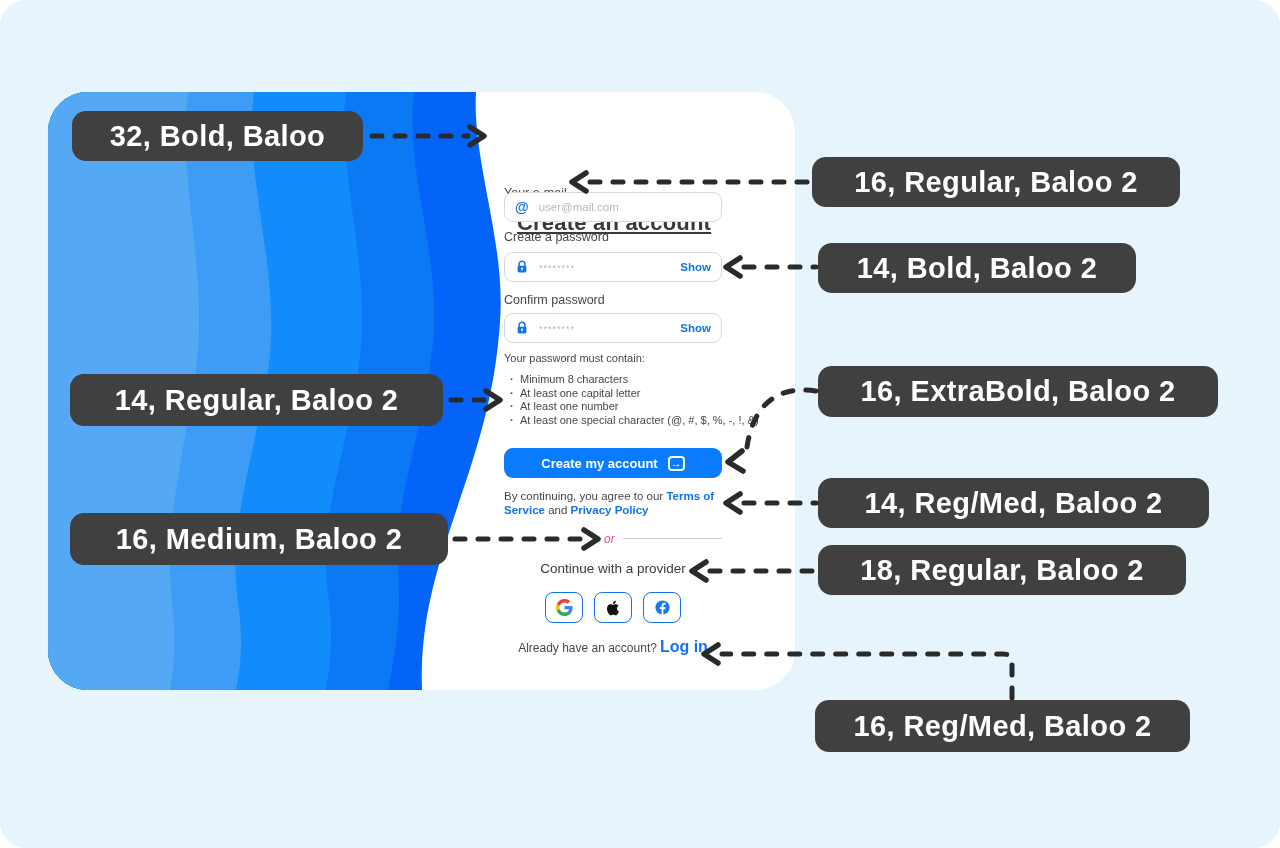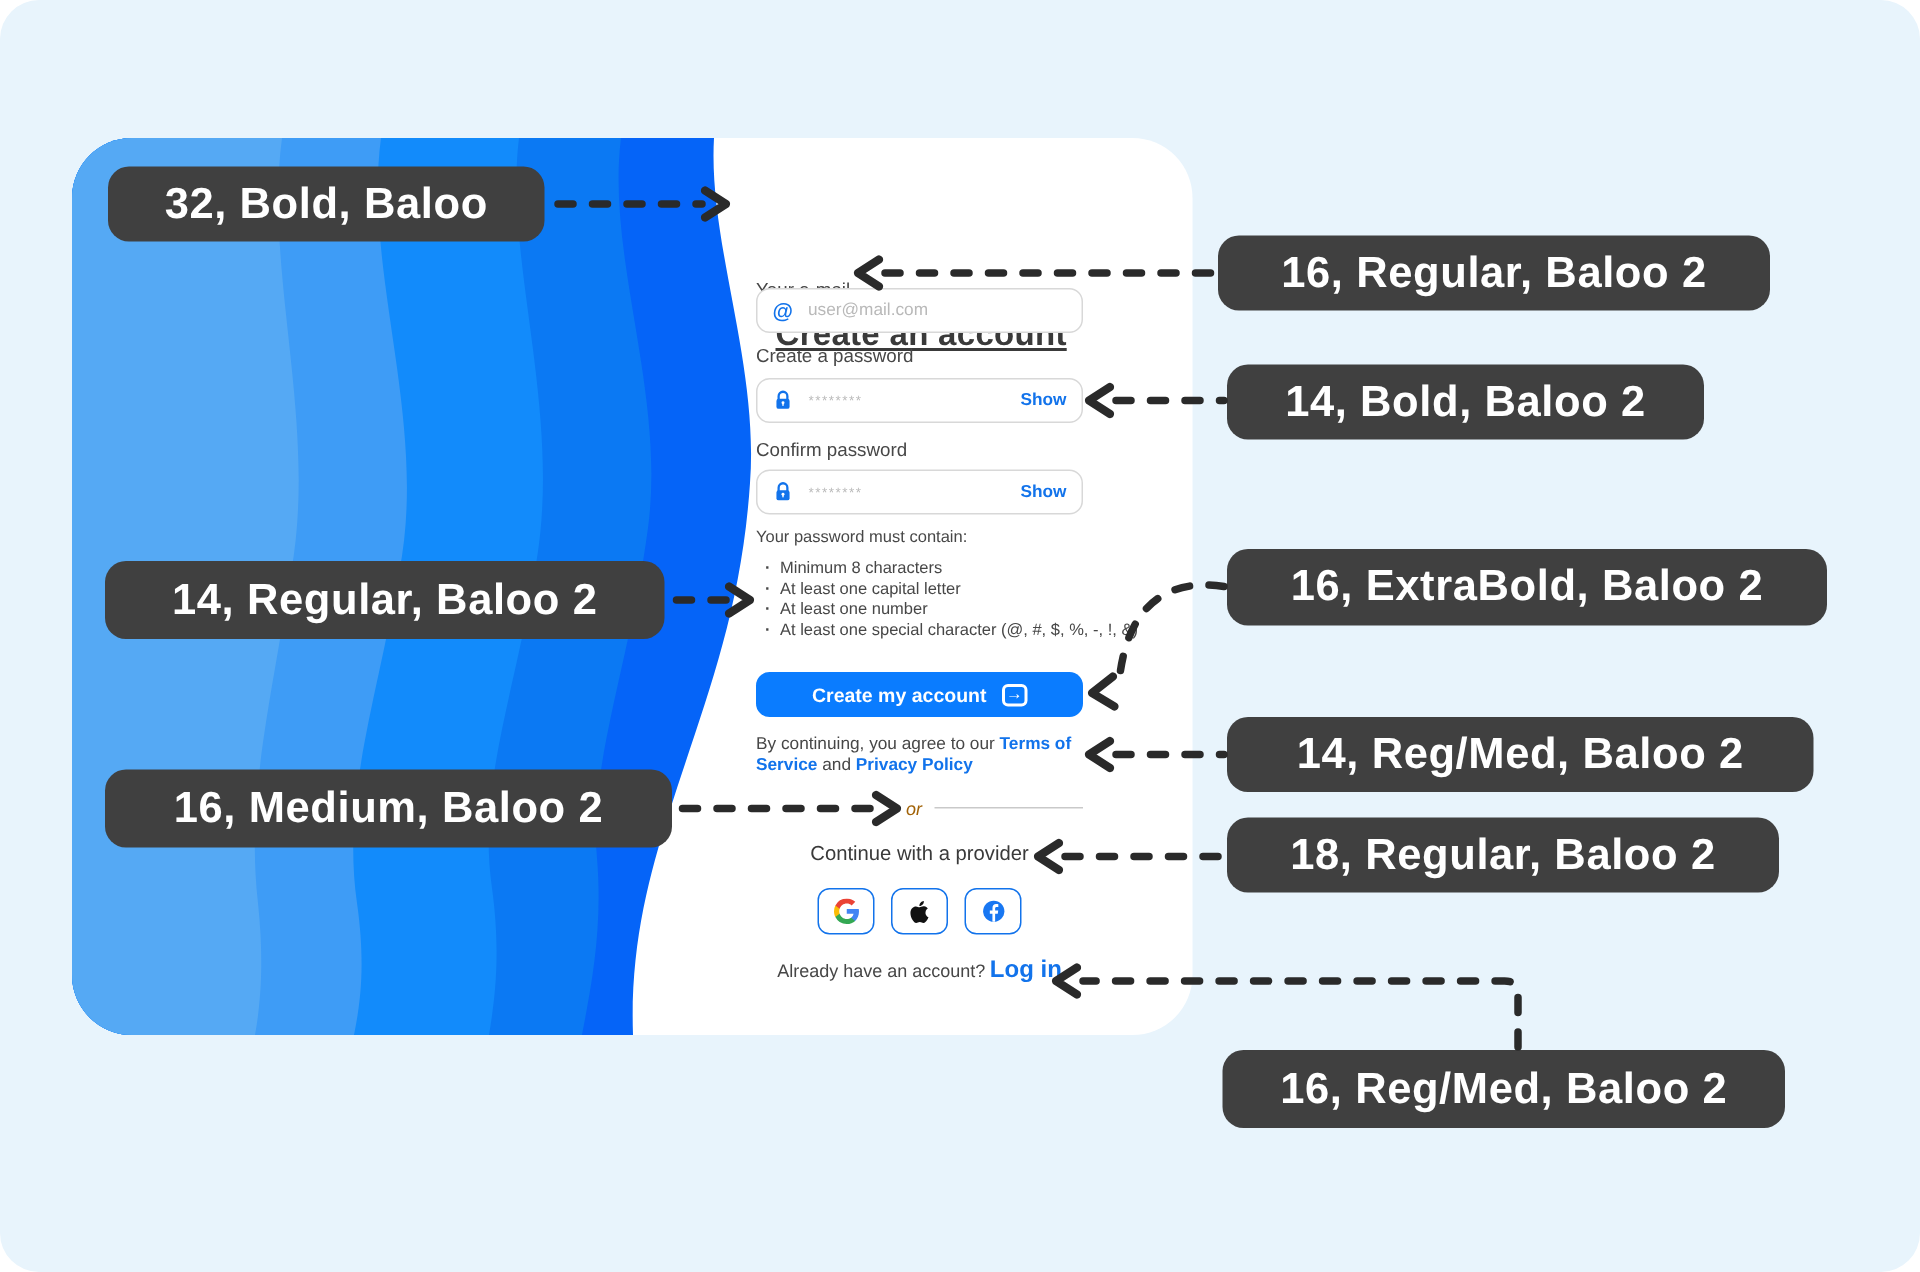--- a/index.html
+++ b/index.html
@@ -43,21 +43,21 @@
   }
   .btn-arrow{
     display:inline-flex;align-items:center;justify-content:center;
     width:17px;height:15px;border:2px solid #fff;border-radius:4px;
     font-size:11px;line-height:1;font-weight:bold;
   }
   .terms{left:456px;top:398px;width:250px;font-size:11.5px;line-height:13.5px;color:#474747;}
   .link{color:#1273EB;font-weight:600;cursor:pointer;}
   .divider{left:456px;top:440px;width:218px;height:13px;display:flex;align-items:center;}
   .divider .spacer{width:100px;}
-  .divider .or{color:#a16207;font-size:12px;margin-right:8px;font-style:italic;}
+  .divider .or{color:#ec4899;font-size:12px;margin-right:8px;font-style:italic;}
   .divider .line{flex:1;height:1px;background:#c9c9c9;}
   .provider-heading{left:456px;top:469px;width:218px;text-align:center;font-size:13.5px;color:#3a3a3a;}
   .providers{position:absolute;left:456px;top:500px;width:218px;display:flex;justify-content:center;gap:11px;}
   .provider-btn{
     width:38px;height:31px;border:1.6px solid #1273EB;border-radius:8px;background:#fff;
     display:flex;align-items:center;justify-content:center;cursor:pointer;padding:0;
   }
   .login-row{left:456px;top:546px;width:218px;text-align:center;font-size:12px;color:#474747;}
   .login-row .link{font-weight:bold;margin-left:3px;font-size:16px;}
   

